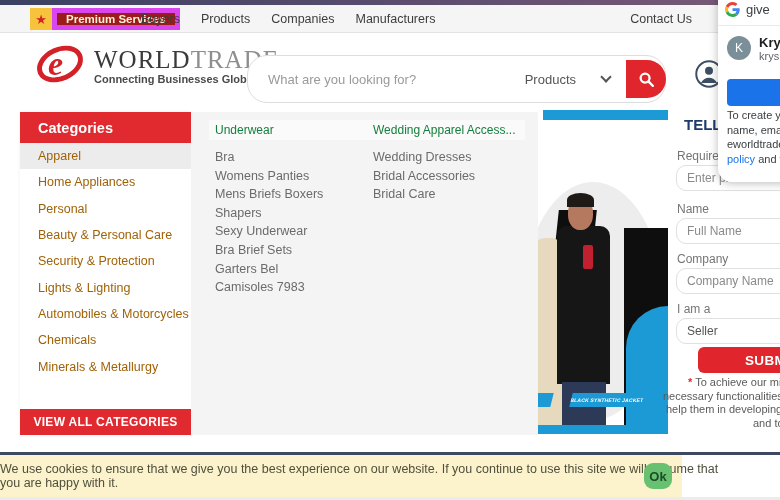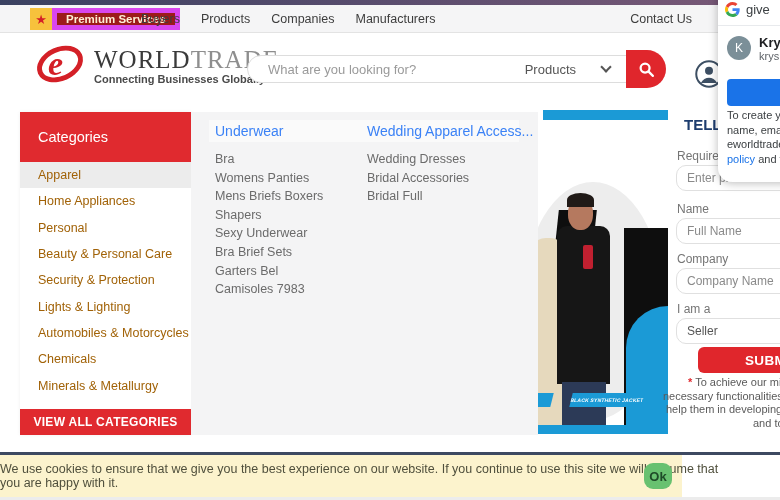--- a/index.html
+++ b/index.html
@@ -28,50 +28,50 @@
   .logo-e { position:relative; width:56px; height:46px; }
   .logo-e .ring { position:absolute; left:2px; top:4px; width:48px; height:34px; border:5px solid #d42027;
     border-radius:50%; transform:rotate(-24deg); }
   .logo-e .glyph { position:absolute; left:14px; top:2px; font-family:"Liberation Serif",serif;
     font-style:italic; font-weight:bold; font-size:34px; color:#d42027; }
   .logo-text { margin-left:4px; }
   .logo-word { font-family:"Liberation Serif",serif; font-size:25px; letter-spacing:1px; line-height:24px; }
   .logo-word .w1 { color:#3a3a3a; } .logo-word .w2 { color:#8e8e8e; }
   .logo-tagline { font-size:11px; font-weight:bold; color:#4a4a4a; margin-top:1px; }
 
-  .search-wrap { position:absolute; left:247px; top:22px; width:419px; height:28px;
+  .search-wrap { position:absolute; left:247px; top:22px; width:419px; height:48px;
     border:1px solid #ddd; border-radius:20px; background:#fff; display:flex; align-items:center; }
   .search-input { flex:1; border:none; outline:none; background:transparent; font-size:13px;
     color:#444; padding-left:20px; font-family:inherit; }
   .search-input::placeholder { color:#9a9a9a; }
   .search-cat { display:flex; align-items:center; gap:26px; padding-right:16px; cursor:pointer; }
   .search-cat .cat-label { font-size:13px; color:#555; }
   .chev { width:8px; height:8px; border-right:2px solid #555; border-bottom:2px solid #555;
     transform:rotate(45deg); margin-top:-4px; }
   .search-btn { width:40px; height:38px; margin:-1px -1px -1px 0; background:#e0262c; border:none;
     border-radius:0 20px 20px 0; display:flex; align-items:center; justify-content:center; cursor:pointer; }
   .account { position:absolute; left:694px; top:26px; width:30px; height:30px; cursor:pointer; }
 
   
   .sidebar { position:absolute; left:20px; top:112px; width:171px; height:323px; background:#fff;
     display:flex; flex-direction:column; box-shadow:0 0 4px rgba(0,0,0,.06); }
-  .sidebar-title { height:50px; background:#e02a2f; color:#fff; font-size:14.5px; font-weight:normal;
+  .sidebar-title { height:31px; background:#e02a2f; color:#fff; font-size:14.5px; font-weight:bold;
     display:flex; align-items:center; padding-left:18px; }
   .sidebar-list { list-style:none; }
   .sidebar-item { height:26.3px; display:flex; align-items:center; padding-left:18px;
     font-size:12.5px; color:#a16207; cursor:pointer; white-space:nowrap; }
   .sidebar-item.selected { background:#ececec; }
   .view-all { margin-top:auto; height:26px; background:#e02a2f; color:#fff; border:none;
     font-size:12px; font-weight:bold; letter-spacing:.3px; cursor:pointer; font-family:inherit; }
 
   
   .mega { position:absolute; left:191px; top:112px; width:347px; height:323px; background:#f4f4f5; z-index:5; }
   .mega-col { position:absolute; top:8px; width:152px; }
-  .mega-col.c0 { left:24px; } .mega-col.c1 { left:176px; }
-  .mega-col-title { font-size:14px; color:#3b82f6; background:#fafafa; padding:3px 6px; margin-left:-6px;
+  .mega-col.c0 { left:24px; } .mega-col.c1 { left:182px; }
+  .mega-col-title { font-size:12px; color:#15803d; background:#fafafa; padding:3px 6px; margin-left:-6px;
     white-space:nowrap; cursor:pointer; }
   .mega-list { list-style:none; margin-top:8px; }
   .mega-item { font-size:12.5px; color:#6b6b6b; line-height:18.6px; cursor:pointer; white-space:nowrap; }
 
   
   .banner { position:absolute; left:538px; top:110px; width:130px; height:327px; background:#fff; overflow:hidden; }
   .banner .bar-top { position:absolute; left:5px; top:0; width:125px; height:10px; background:#1b9ad6; }
   .banner .bar-bottom { position:absolute; left:0; top:315px; width:130px; height:9px; background:#1b9ad6; }
   .banner .oval { position:absolute; left:-15px; top:72px; width:140px; height:238px; background:#ededed; border-radius:50%; }
   .banner .blk-l { position:absolute; left:14px; top:100px; width:38px; height:130px; background:#0e0e0e; transform:skewX(-6deg); }
@@ -222,21 +222,21 @@
         <li class="mega-item">Bra Brief Sets</li>
         <li class="mega-item">Garters Bel</li>
         <li class="mega-item">Camisoles 7983</li>
       </ul>
     </div>
     <div class="mega-col c1">
       <div class="mega-col-title">Wedding Apparel Access...</div>
       <ul class="mega-list">
         <li class="mega-item">Wedding Dresses</li>
         <li class="mega-item">Bridal Accessories</li>
-        <li class="mega-item">Bridal Full</li>
+        <li class="mega-item">Bridal Care</li>
       </ul>
     </div>
   </div>
 
   <div class="banner">
     <div class="bar-top"></div>
     <div class="oval"></div>
     <div class="blk-l"></div>
     <div class="blk-r"></div>
     <div class="blue-shape"></div>

